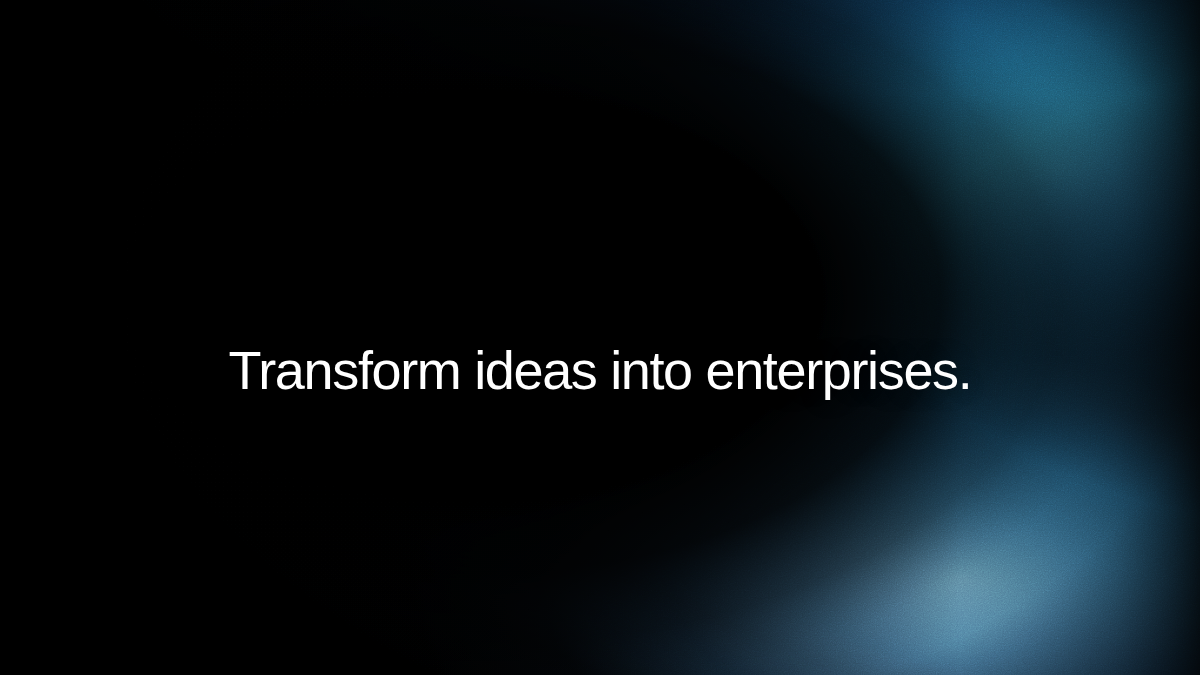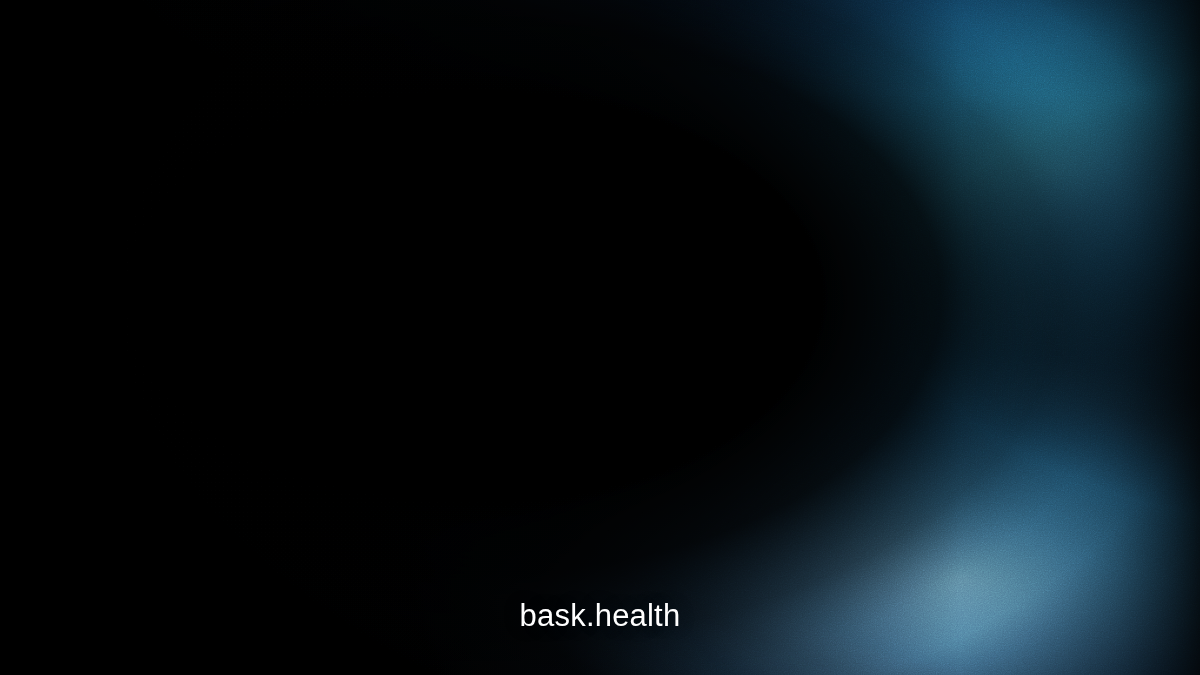--- a/index.html
+++ b/index.html
@@ -175,17 +175,17 @@
         <feComponentTransfer in="ng">
           <feFuncA type="linear" slope="0.85" intercept="0"></feFuncA>
         </feComponentTransfer>
       </filter>
       <rect width="1200" height="675" filter="url(#grainFilter)"></rect>
     </svg>
   </div>
 
   <div class="content">
 
+    <h1 class="headline">Transform ideas into enterprises.</h1>
 
-    <div class="wordmark">bask.health</div>
 
   </div>
 </div>
 
 </body></html>

